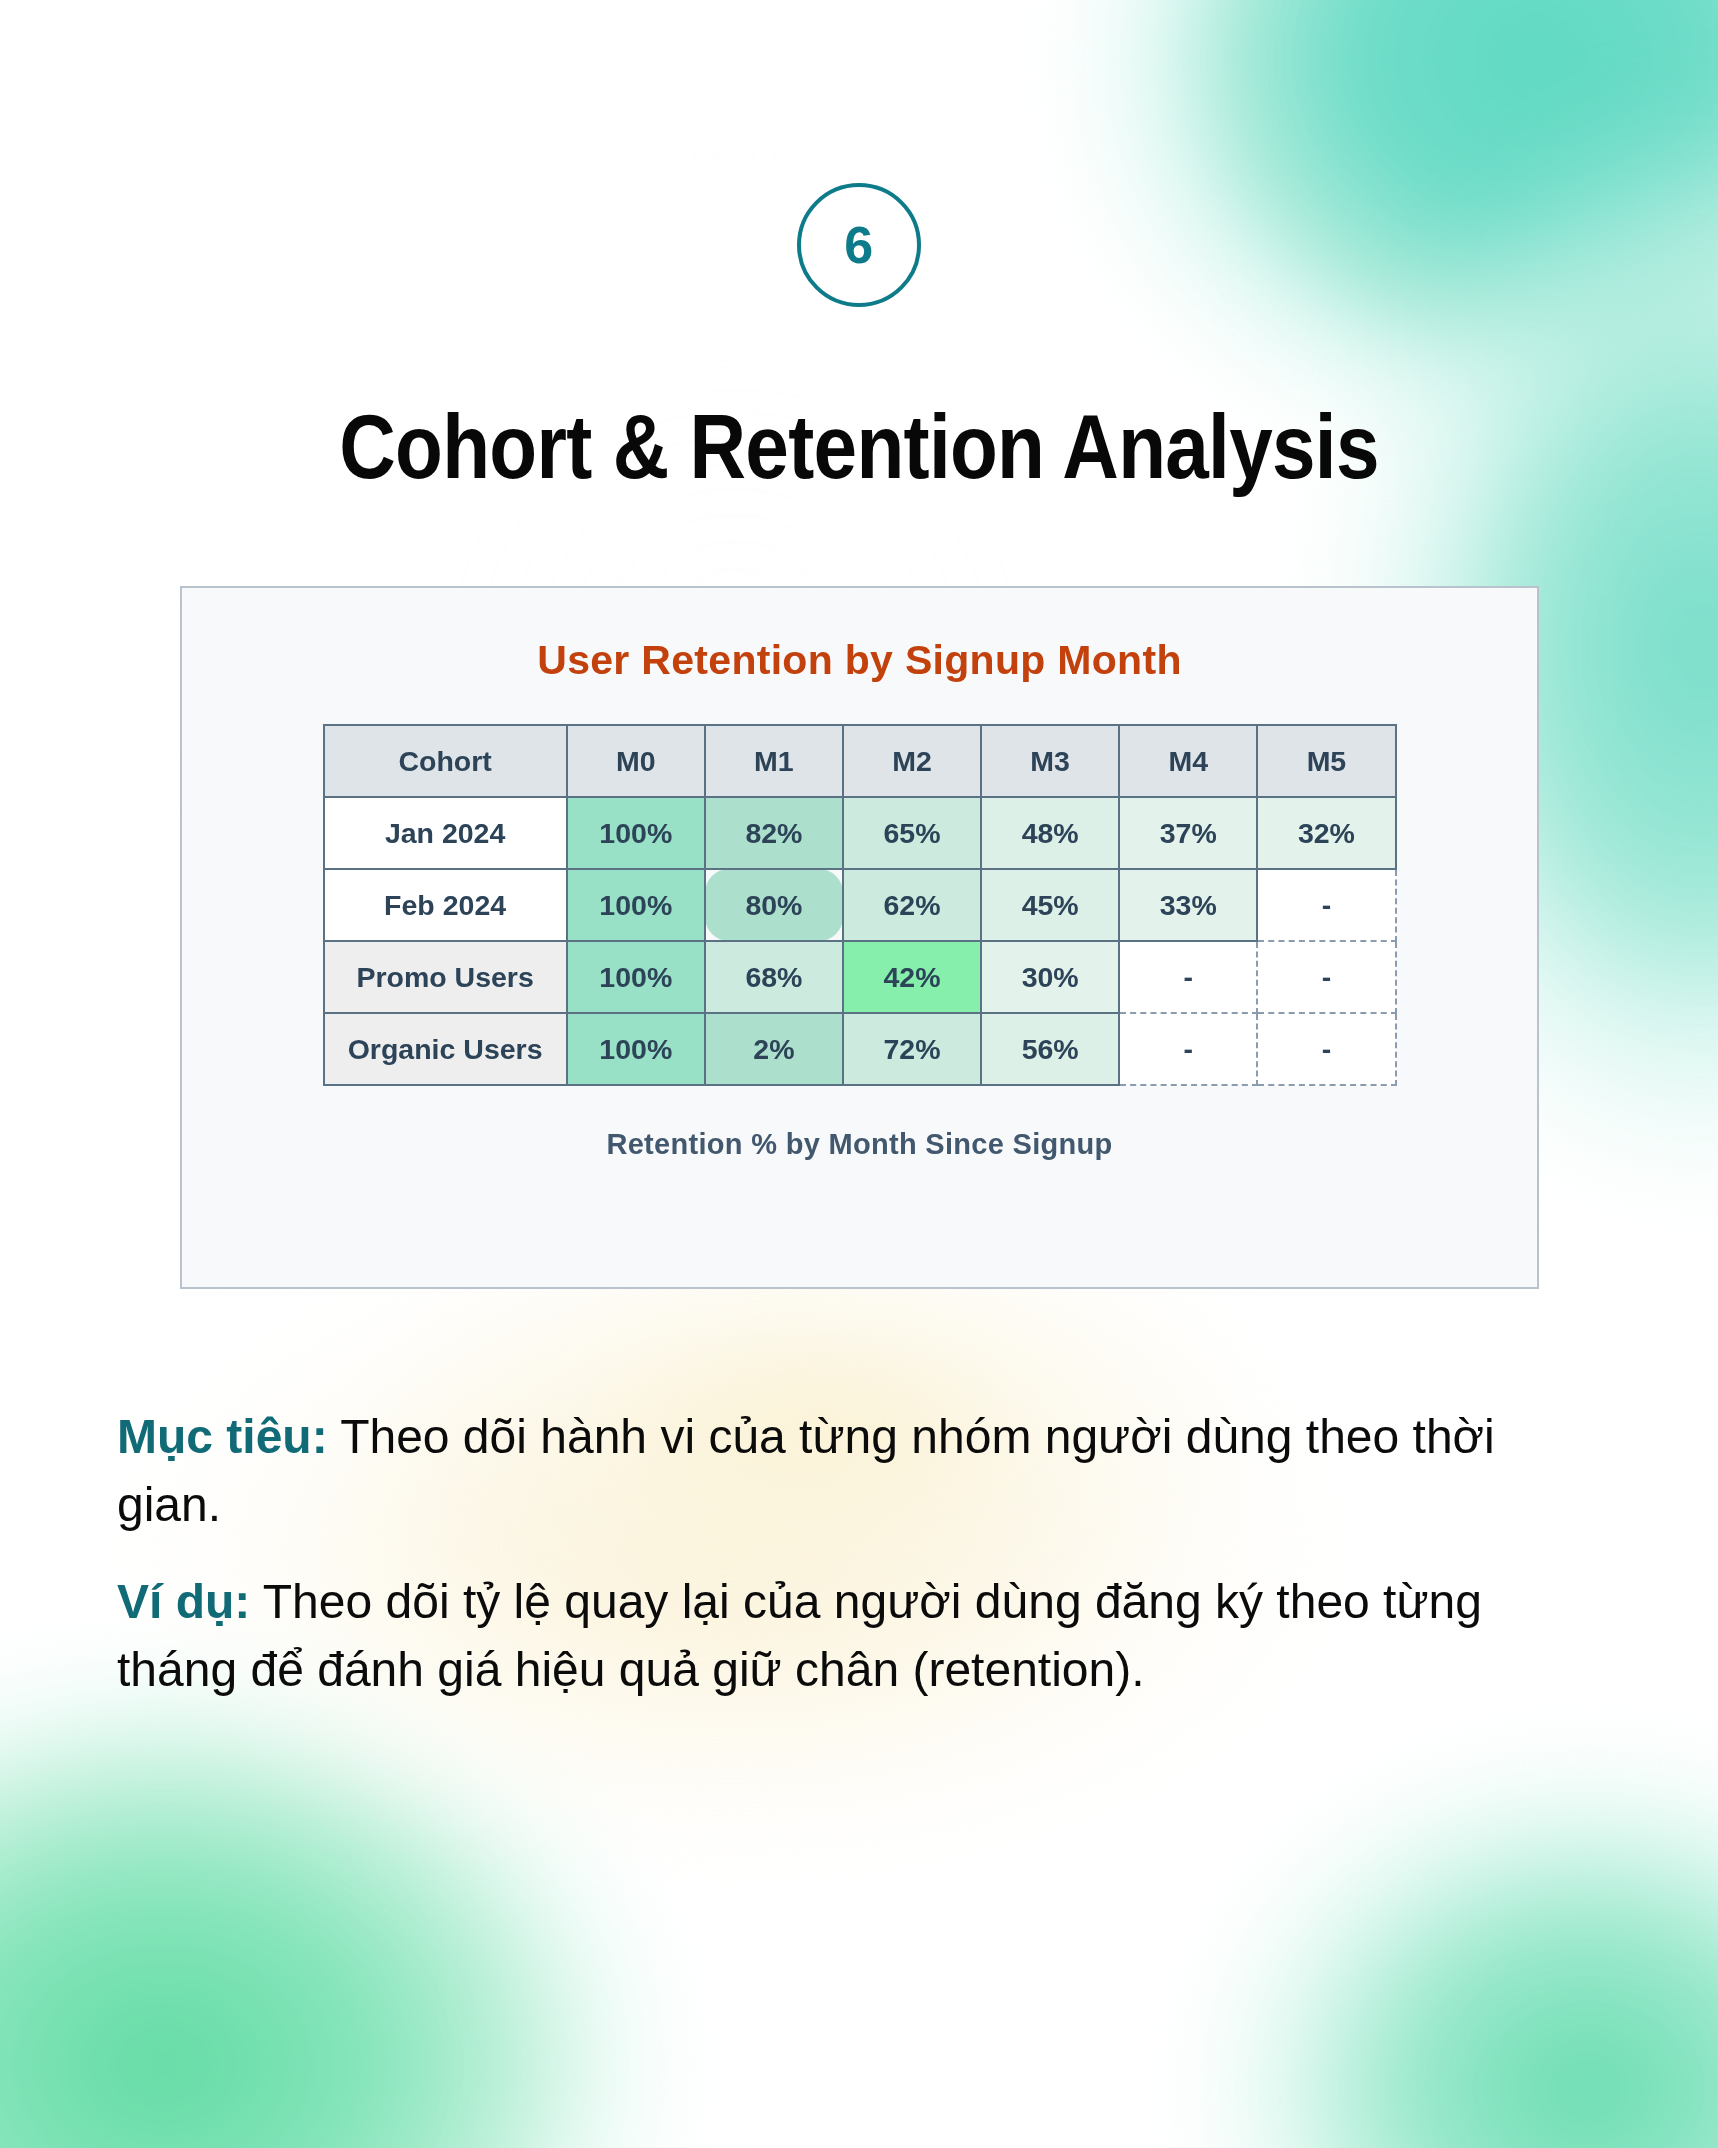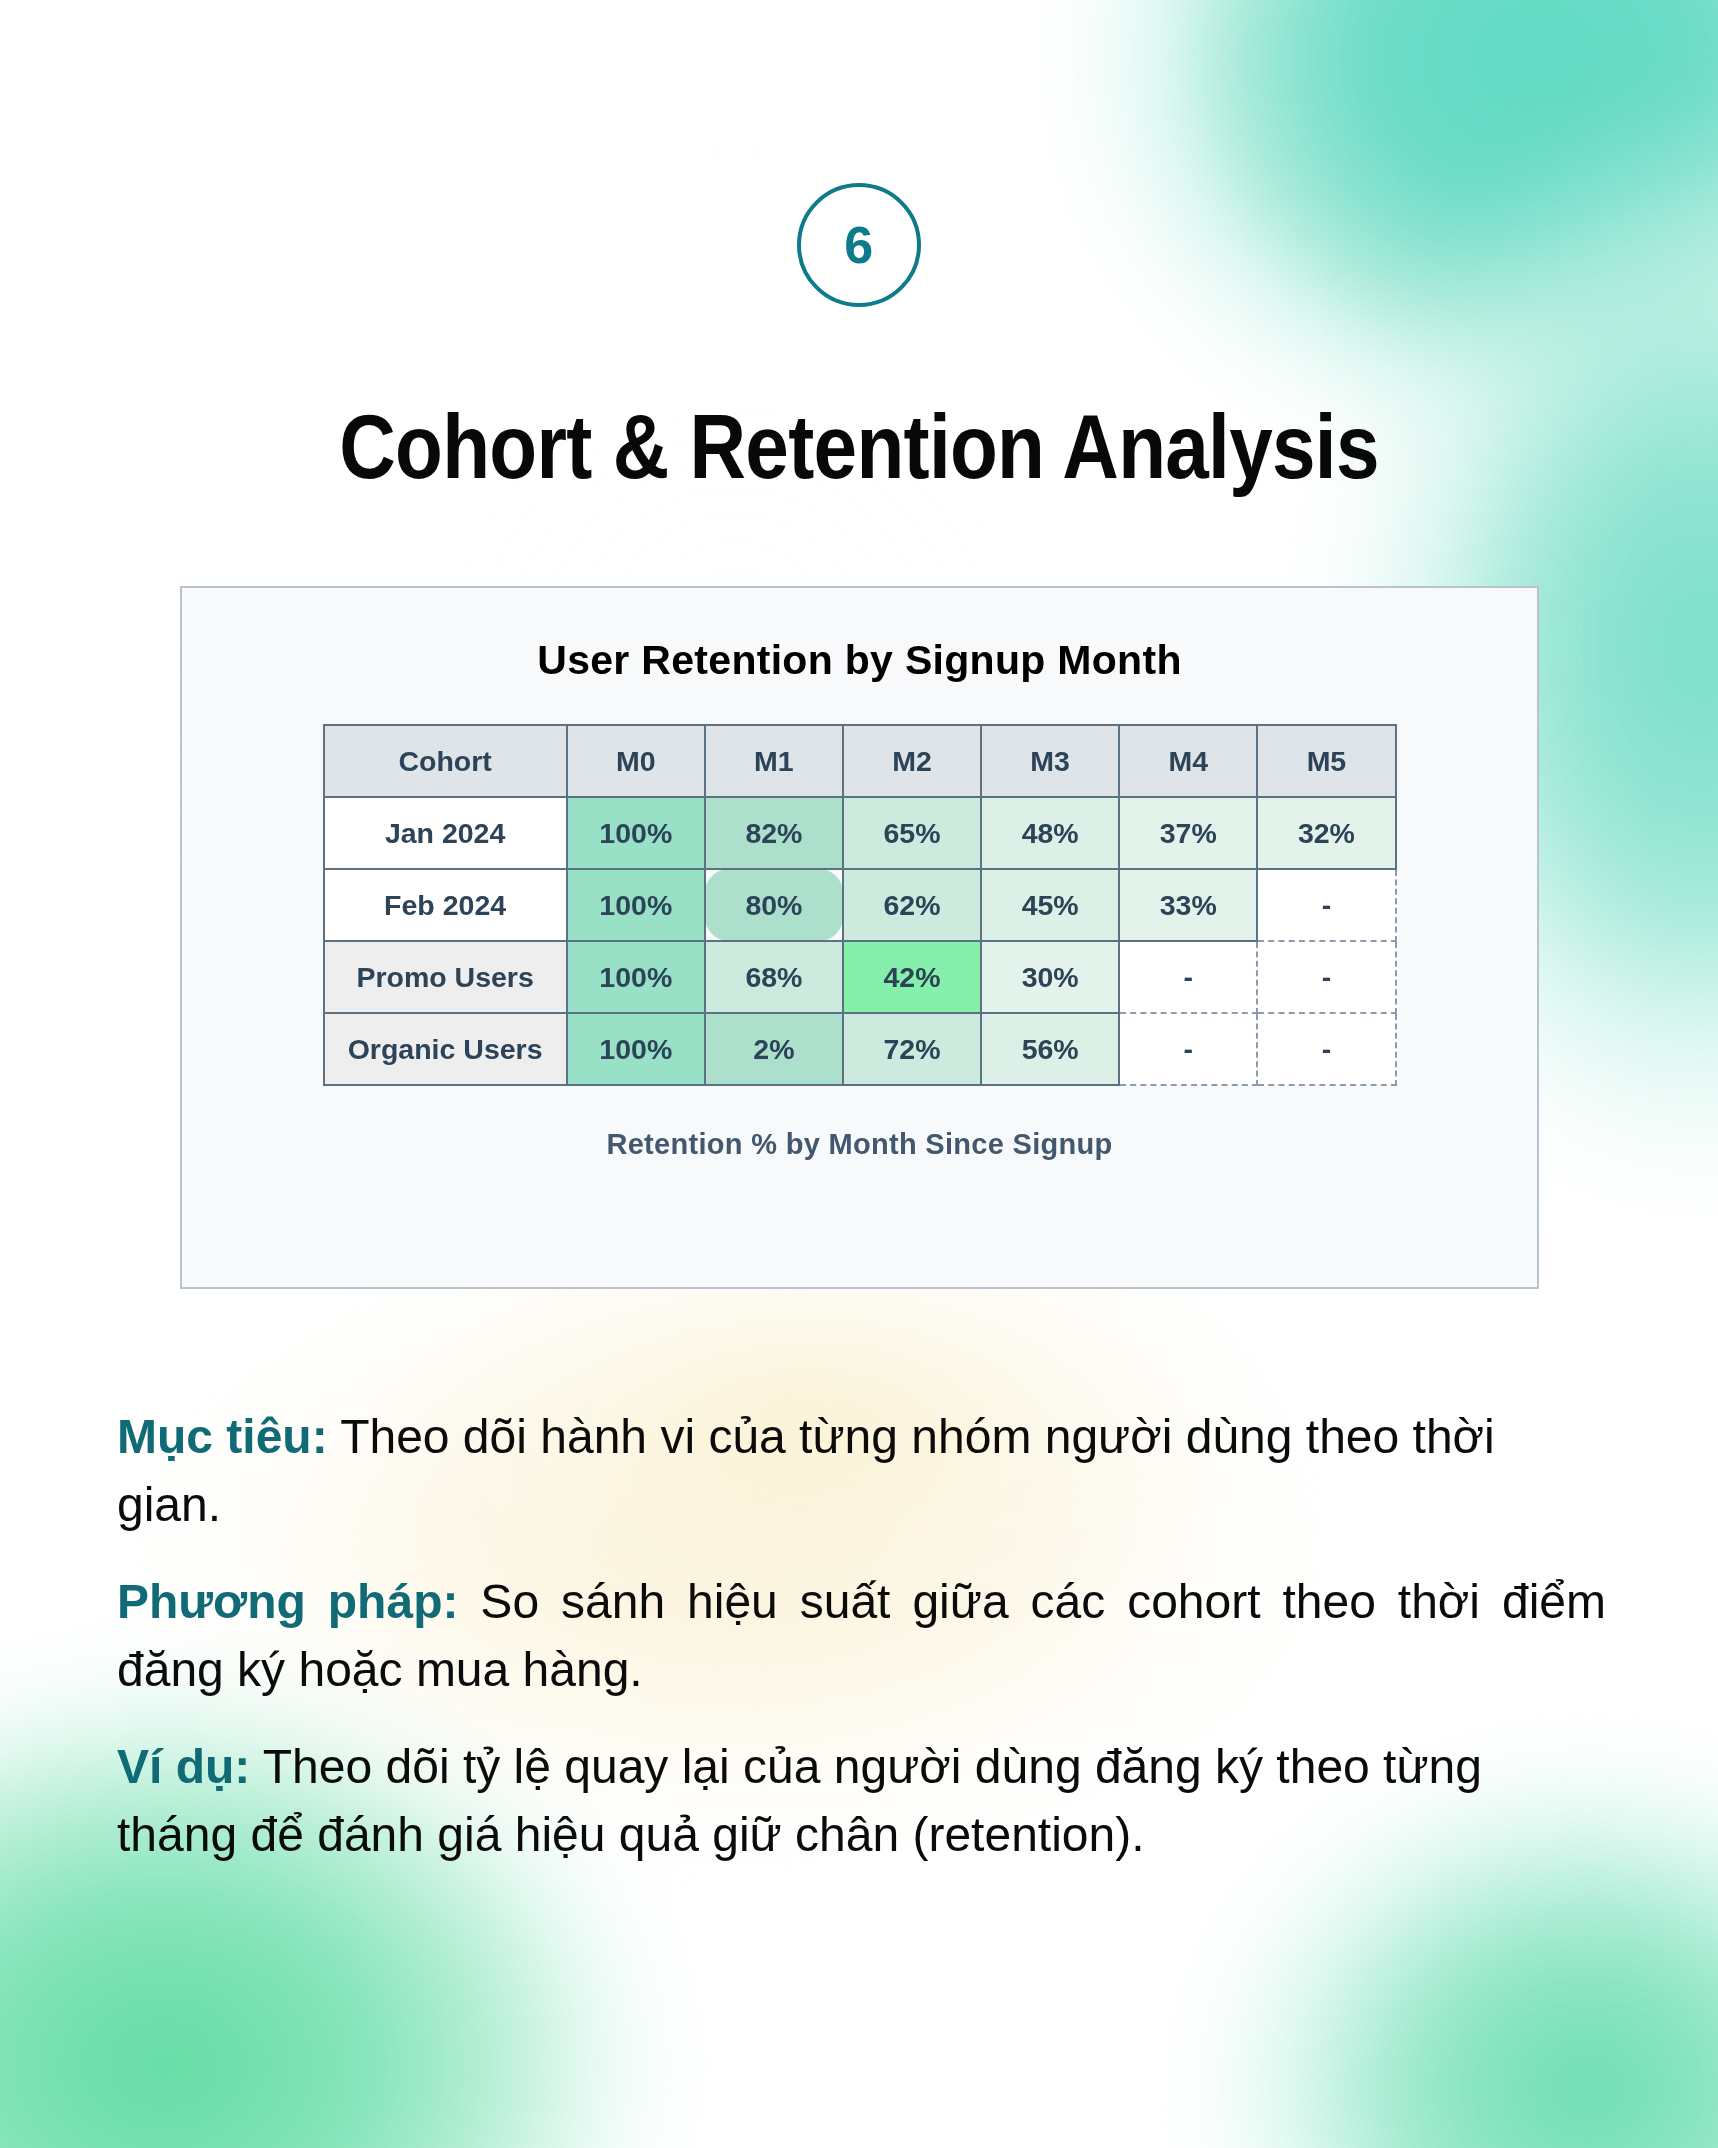--- a/index.html
+++ b/index.html
@@ -139,21 +139,21 @@
     background: #f8f9fa;
     border: 2.5px solid #b9c3ce;
     box-sizing: border-box;
   }
   #chart-title {
     margin-top: 49px;
     text-align: center;
     font-family: "Liberation Sans Narrow", "Liberation Sans", sans-serif;
     font-size: 41px;
     font-weight: 700;
-    color: #000000;
+    color: #c2410c;
     letter-spacing: 0.3px;
   }
 
   #retention-table {
     margin: 40px auto 0 auto;
     border-collapse: collapse;
     table-layout: fixed;
     width: 1074px;
   }
   #retention-table td, #retention-table th {
@@ -300,18 +300,17 @@
             <td class="cell-empty">-</td>
           </tr>
         </tbody>
     </table>
 
     <div id="chart-caption">Retention % by Month Since Signup</div>
   </div>
 
   <div id="body-copy">
       <p class="body-para"><span class="para-label">Mục tiêu:</span><span> Theo dõi hành vi của từng nhóm người dùng theo thời gian.</span></p>
-      <p class="body-para justified"><span class="para-label">Phương pháp:</span><span> So sánh hiệu suất giữa các cohort theo thời điểm đăng ký hoặc mua hàng.</span></p>
       <p class="body-para"><span class="para-label">Ví dụ:</span><span> Theo dõi tỷ lệ quay lại của người dùng đăng ký theo từng tháng để đánh giá hiệu quả giữ chân (retention).</span></p>
     </div>
 
 </div>
 
 
 </body></html>

